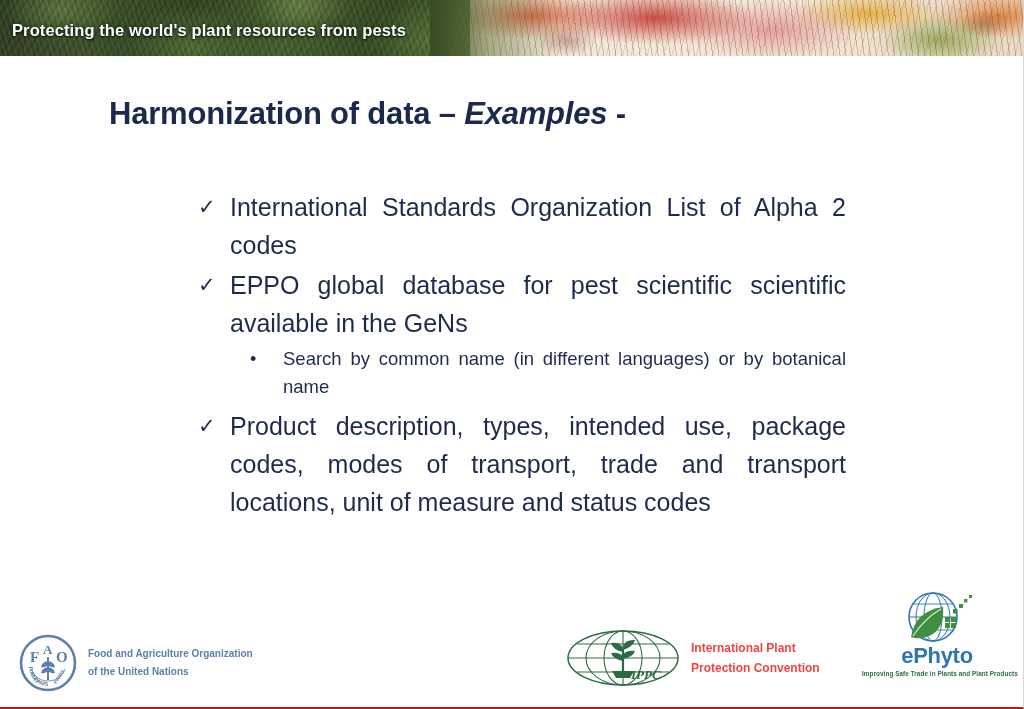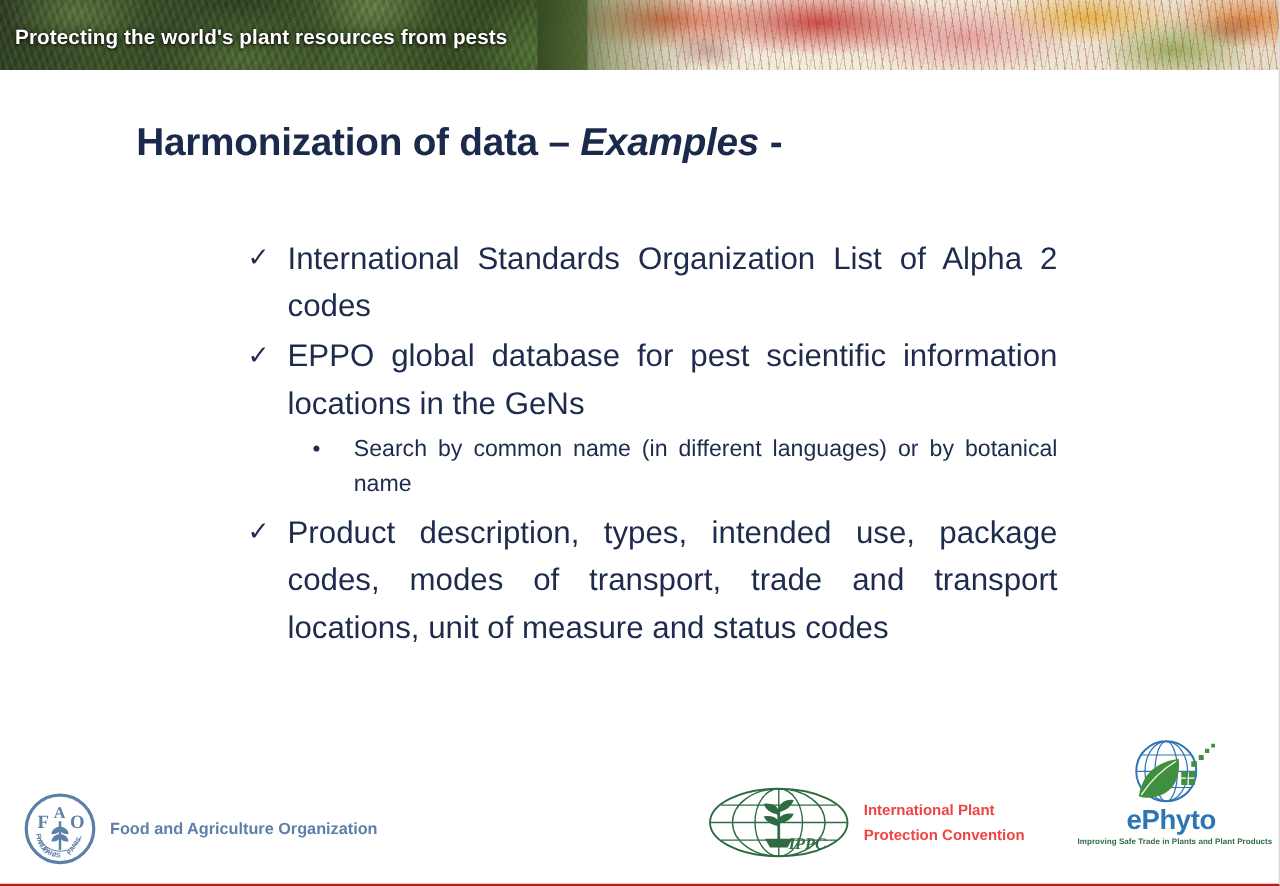--- a/index.html
+++ b/index.html
@@ -173,21 +173,21 @@
   
   .fao {
     position: absolute;
     left: 18px;
     bottom: 14px;
     display: flex;
     align-items: center;
     gap: 10px;
   }
   .fao-text {
-    font-size: 13px;
+    font-size: 10px;
     font-weight: bold;
     line-height: 18px;
     color: #5d7fa8;
   }
 
   
   .ippc {
     position: absolute;
     left: 565px;
     bottom: 18px;
@@ -246,21 +246,21 @@
 
   <div class="content">
 
     <div class="bullet">
       <span class="check">✓</span>
       <span>International Standards Organization List of Alpha 2 codes</span>
     </div>
 
     <div class="bullet">
       <span class="check">✓</span>
-      <span>EPPO global database for pest scientific information locations in the GeNs</span>
+      <span>EPPO global database for pest scientific scientific available in the GeNs</span>
     </div>
 
     <div class="subbullet">
       <span class="dot">•</span>
       <span>Search by common name (in different languages) or by botanical name</span>
     </div>
 
     <div class="bullet">
       <span class="check">✓</span>
       <span>Product description, types, intended use, package codes, modes of transport, trade and transport locations, unit of measure and status codes</span>
@@ -286,20 +286,21 @@
           <textPath href="#faoArc">FIAT PANIS</textPath>
         </text>
         <defs>
           <path id="faoArc" d="M11 34 A19 19 0 0 0 49 34"></path>
         </defs>
         <text x="11" y="44" font-family="'Liberation Sans', sans-serif" font-size="5.2" font-weight="bold" fill="#5d7fa8" transform="rotate(58 14 44)">FIAT</text>
         <text x="36" y="47" font-family="'Liberation Sans', sans-serif" font-size="5.2" font-weight="bold" fill="#5d7fa8" transform="rotate(-56 41 47)">PANIS</text>
       </svg>
       <div class="fao-text">
         <div>Food and Agriculture Organization</div>
+        <div>of the United Nations</div>
       </div>
     </div>
 
     <div class="ippc">
       <svg width="116" height="62" viewBox="0 0 116 62">
         <ellipse cx="58" cy="31" rx="55" ry="27" fill="none" stroke="#2f6b42" stroke-width="1.5"></ellipse>
         <ellipse cx="58" cy="31" rx="37" ry="27" fill="none" stroke="#2f6b42" stroke-width="1.1"></ellipse>
         <ellipse cx="58" cy="31" rx="19" ry="27" fill="none" stroke="#2f6b42" stroke-width="1.1"></ellipse>
         <line x1="58" y1="4" x2="58" y2="58" stroke="#2f6b42" stroke-width="1.1"></line>
         <line x1="3" y1="31" x2="113" y2="31" stroke="#2f6b42" stroke-width="1.1"></line>

